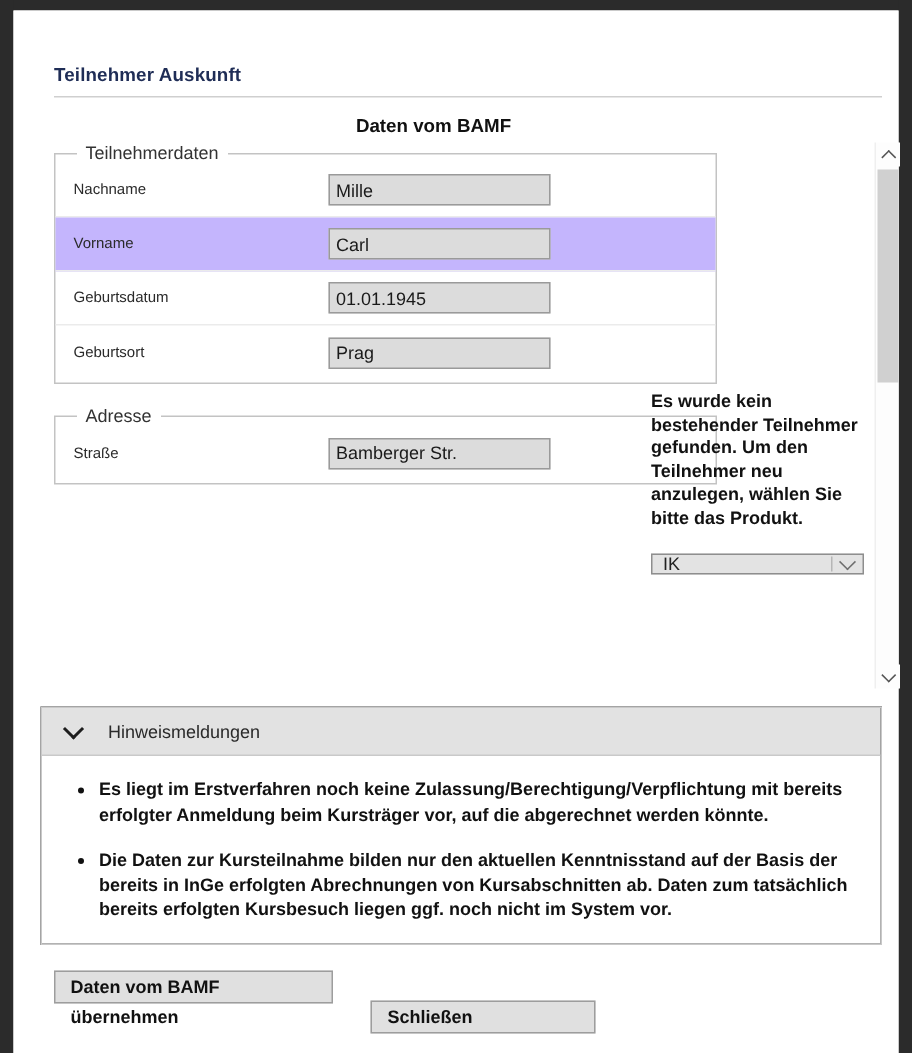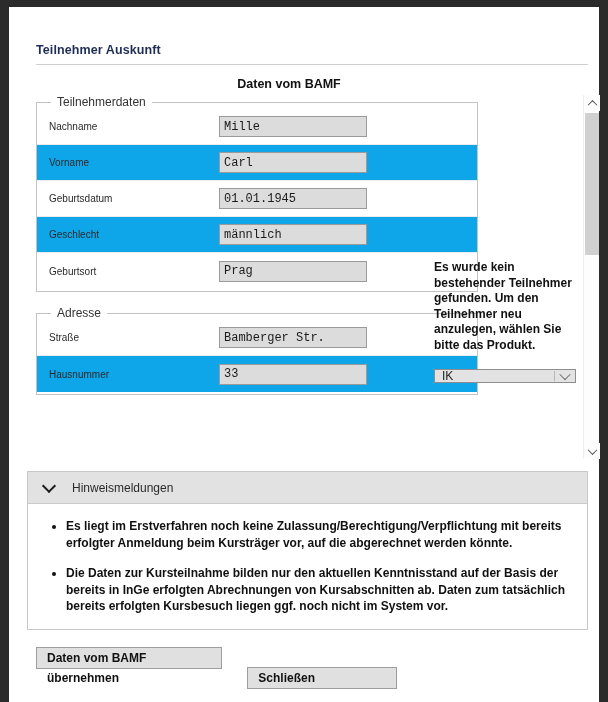--- a/index.html
+++ b/index.html
@@ -99,35 +99,35 @@
 
   .field-row {
     display: flex;
     align-items: center;
     height: 36px;
     border-bottom: 1px solid #ebebeb;
     padding: 0 10px 0 12px;
     box-sizing: border-box;
   }
   .field-row:last-child { border-bottom: none; }
-  .field-row.alt { background: #0ea5e9; }
+  .field-row.alt { background: #c4b5fd; }
 
   .field-label {
     width: 170px;
     flex: 0 0 170px;
     font-size: 10px;
     color: #2a2a2a;
   }
   .field-value-box {
     width: 148px;
     height: 21px;
     box-sizing: border-box;
     background: #dcdcdc;
     border: 1px solid #9a9a9a;
-    font-family: Liberation Mono, monospace;
+    font-family: Liberation Sans, sans-serif;
     font-size: 12px;
     color: #1a1a1a;
     padding: 0 4px;
     line-height: 19px;
     display: block;
   }
   .field-value-plain {
     width: 148px;
     font-size: 12px;
     color: #1a1a1a;
@@ -328,44 +328,36 @@
         <div class="field-row alt">
           <div class="field-label">Vorname</div>
           <input class="field-value-box" readonly="" value="Carl" style="">
         </div>
 
         <div class="field-row">
           <div class="field-label">Geburtsdatum</div>
           <input class="field-value-box" readonly="" value="01.01.1945" style="">
         </div>
 
-        <div class="field-row alt">
-          <div class="field-label">Geschlecht</div>
-          <input class="field-value-box" readonly="" value="männlich" style="">
-        </div>
 
         <div class="field-row">
           <div class="field-label">Geburtsort</div>
           <input class="field-value-box" readonly="" value="Prag" style="">
         </div>
 
       </fieldset>
 
       <fieldset class="group">
         <legend>Adresse</legend>
 
         <div class="field-row">
           <div class="field-label">Straße</div>
           <input class="field-value-box" readonly="" value="Bamberger Str." style="">
         </div>
 
-        <div class="field-row alt">
-          <div class="field-label">Hausnummer</div>
-          <input class="field-value-box" readonly="" value="33" style="">
-        </div>
       </fieldset>
 
     </div>
 
     <div class="notice-panel">
       <div class="notice-text">Es wurde kein bestehender Teilnehmer gefunden. Um den Teilnehmer neu anzulegen, wählen Sie bitte das Produkt.</div>
       <div class="notice-select">
         <span class="sel-value">IK</span>
         <span class="sel-arrow">
           <span class="chev-down"></span>

